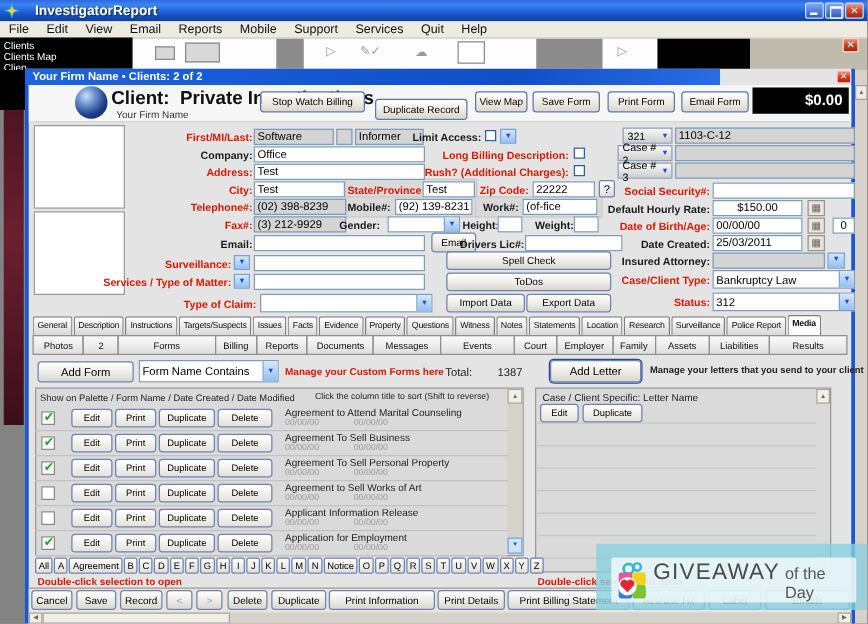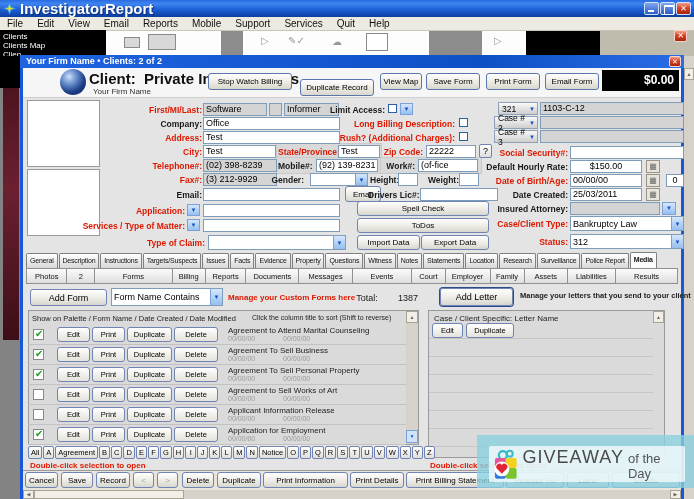--- a/index.html
+++ b/index.html
@@ -3,21 +3,21 @@
 <meta charset="utf-8">
 <style>
   html,body{margin:0;padding:0;background:#555;}
   *{box-sizing:border-box;font-family:"Liberation Sans",sans-serif;}
   #screen{position:relative;width:694px;height:499px;background:#BFBCAE;overflow:hidden;margin:0 auto;}
   .abs{position:absolute;}
   
   .titlebar{position:absolute;left:0;top:0;width:694px;height:17px;
     background:linear-gradient(180deg,#2a6be0 0%,#3d85f0 22%,#1b5bd2 60%,#0b3f9e 100%);
     display:flex;align-items:center;padding:0 3px;}
-  .titlebar .ttl{color:#fff;font-weight:bold;font-size:15px;text-shadow:1px 1px 1px #0a2b70;margin-left:4px;}
+  .titlebar .ttl{color:#fff;font-weight:bold;font-size:11px;text-shadow:1px 1px 1px #0a2b70;margin-left:12px;}
   .wbtns{margin-left:auto;display:flex;gap:1px;}
   .wbtn{width:15px;height:13px;border:1px solid #cfe0ff;border-radius:2px;
     background:linear-gradient(180deg,#7fa7ef,#2d5cc8);color:#fff;font-size:8px;line-height:11px;text-align:center;position:relative;}
   .wbtn.close{background:linear-gradient(180deg,#f0a089,#d8442a 45%,#a32408);}
   .g-min::after{content:"";position:absolute;left:3px;right:4px;bottom:2px;height:2px;background:#fff;}
   .g-max::after{content:"";position:absolute;left:3px;top:2px;width:8px;height:7px;border:1px solid #fff;border-top-width:2px;}
   .menubar{position:absolute;left:0;top:17px;width:694px;height:14px;background:#EDEAE1;border-bottom:1px solid #c9c5b8;
     display:flex;align-items:center;}
   .mitem{font-size:10px;color:#111;padding:0 7px;}
   
@@ -28,21 +28,21 @@
   .ticon{position:absolute;color:#9a9a9a;font-size:10px;}
   .tbox{position:absolute;border:1px solid #8a8a8a;background:#d8d8d8;}
   .xclose{position:absolute;width:13px;height:12px;border:1px solid #ffd2c8;border-radius:2px;
     background:linear-gradient(180deg,#f0a089,#d8442a 45%,#a32408);color:#fff;font-size:8px;line-height:10px;text-align:center;}
   .maroon{position:absolute;background:linear-gradient(180deg,#4d1420,#6b2030 40%,#3c0e18);}
   .vscrollstrip{position:absolute;background:#d6d2c9;}
   .sarrbox{position:absolute;background:#f0eee7;border:1px solid #a8a494;color:#6a675c;font-size:5px;text-align:center;line-height:10px;}
   
   .dialog{position:absolute;left:20px;top:55px;width:664px;height:444px;background:#E4E4E4;
     border-left:3px solid #1757D8;border-right:3px solid #1757D8;}
-  .dlgtitle{position:absolute;left:20px;top:55px;width:664px;height:13px;
+  .dlgtitle{position:absolute;left:20px;top:55px;width:556px;height:13px;
     background:linear-gradient(90deg,#1e63e0,#0f4fc6 70%,#2a6ce4);color:#fff;font-weight:bold;font-size:9px;line-height:13px;padding-left:6px;}
   .dlgclose{position:absolute;left:669px;top:56px;width:12px;height:11px;border:1px solid #ffd2c8;border-radius:2px;
     background:linear-gradient(180deg,#f0a089,#d8442a 45%,#a32408);color:#fff;font-size:7px;line-height:9px;text-align:center;}
   .hdrstrip{position:absolute;left:23px;top:68px;width:658px;height:30px;background:#F6F6F6;border-bottom:1px solid #cfcfcf;}
   .globe{position:absolute;left:60px;top:69px;width:26px;height:26px;border-radius:50%;
     background:radial-gradient(circle at 35% 30%,#cfe0f5 0%,#6e94d2 28%,#1c3f86 62%,#0a1f52 100%);}
   .bigtitle{position:absolute;left:89px;top:70px;font-size:15px;font-weight:bold;color:#101010;white-space:nowrap;}
   .firm{position:absolute;left:93px;top:87px;font-size:8px;color:#333;}
   .hbtn{position:absolute;height:17px;background:linear-gradient(180deg,#ffffff,#eceae2 55%,#d9d7cd);
     border:1px solid #5a76ac;border-radius:3px;font-size:8px;display:flex;align-items:center;justify-content:center;white-space:nowrap;color:#000;}
@@ -255,21 +255,21 @@
   <div class="fld" style="left:398px;top:173px;width:20px;"></div>
   <div class="lbl" style="left:428px;top:175px;width:28px;">Weight:</div>
   <div class="fld" style="left:459px;top:173px;width:20px;"></div>
 
   <div class="lbl" style="left:120px;top:190px;width:82px;">Email:</div>
   <div class="fld" style="left:203px;top:188px;width:137px;"></div>
   <div class="xpbtn" style="left:345px;top:186px;width:36px;height:16px;">Email</div>
   <div class="lbl" style="left:368px;top:190px;width:48px;">Drivers Lic#:</div>
   <div class="fld" style="left:420px;top:188px;width:78px;"></div>
 
-  <div class="lbl red" style="left:90px;top:206px;width:95px;">Application:</div>
+  <div class="lbl red" style="left:90px;top:206px;width:95px;">Surveillance:</div>
   <div class="ddmini" style="left:187px;top:204px;">▼</div>
   <div class="fld" style="left:203px;top:204px;width:137px;"></div>
   <div class="xpbtn" style="left:357px;top:201px;width:132px;">Spell Check</div>
 
   <div class="lbl red" style="left:60px;top:221px;width:125px;">Services / Type of Matter:</div>
   <div class="ddmini" style="left:187px;top:219px;">▼</div>
   <div class="fld" style="left:203px;top:219px;width:137px;"></div>
   <div class="xpbtn" style="left:357px;top:218px;width:132px;">ToDos</div>
 
   <div class="lbl red" style="left:120px;top:238px;width:85px;">Type of Claim:</div>

